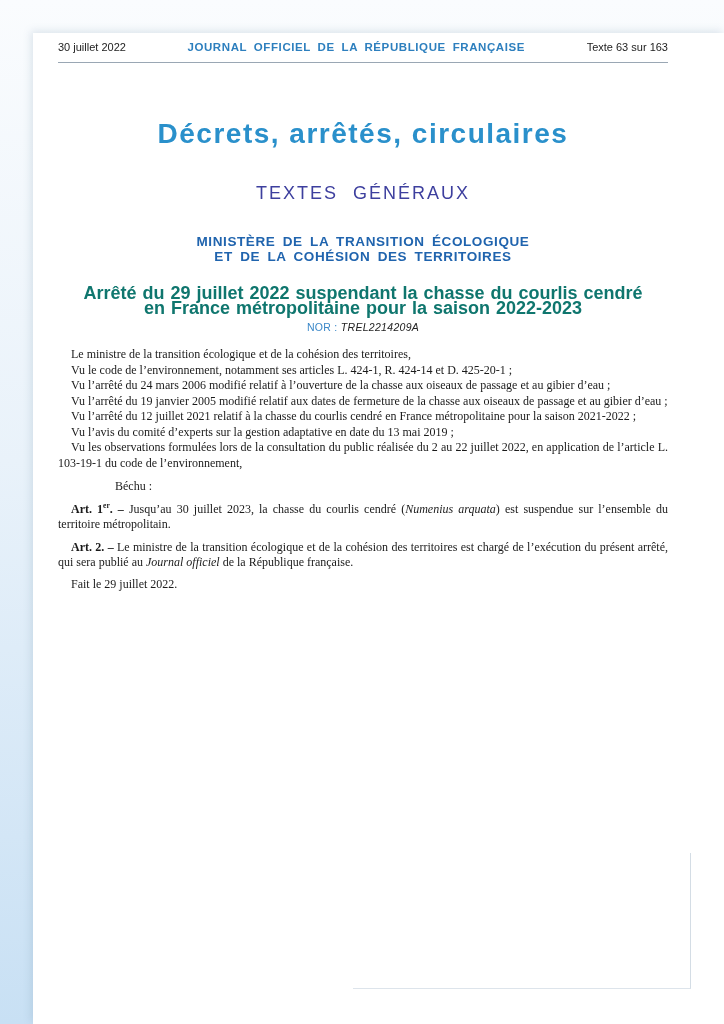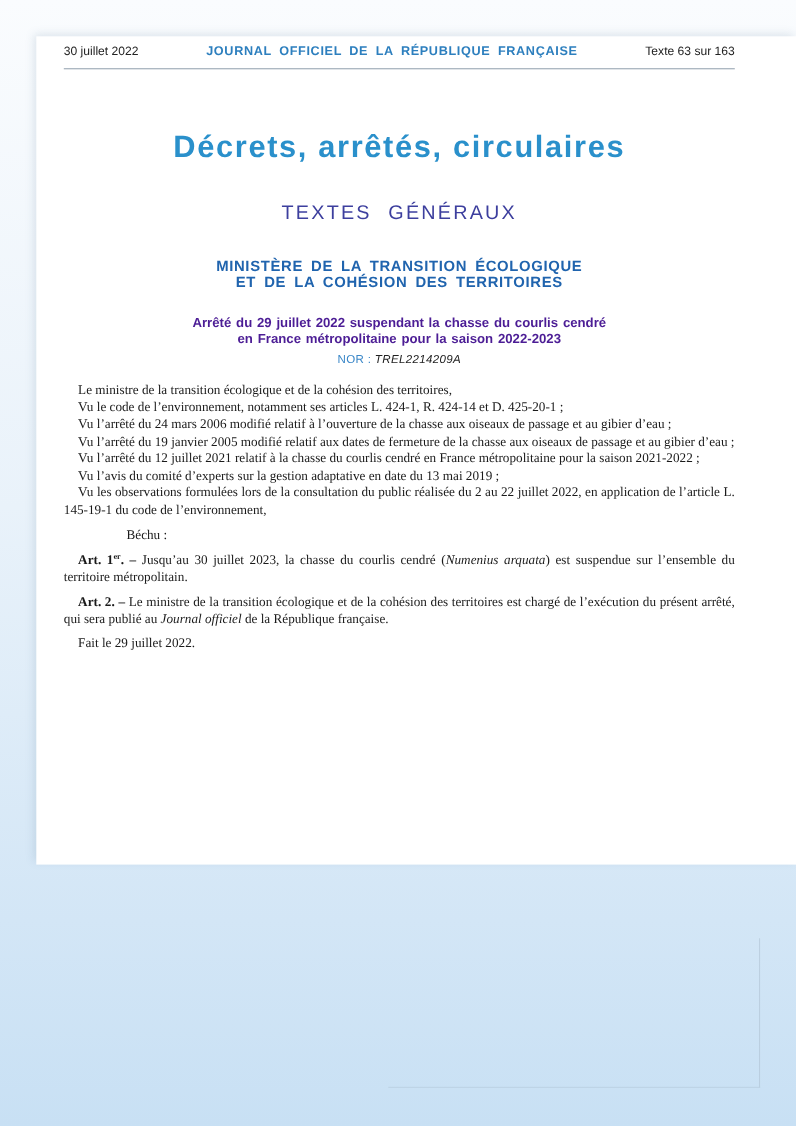--- a/index.html
+++ b/index.html
@@ -6,21 +6,21 @@
   body {
     width: 724px; height: 1024px;
     font-family: "Liberation Sans", sans-serif;
     background: linear-gradient(to bottom, #fafcfe 0%, #e9f2fa 45%, #c8e0f4 100%);
     overflow: hidden;
   }
   .canvas { position: relative; width: 724px; height: 1024px; }
 
   .page {
     position: absolute; left: 33px; top: 33px;
-    width: 691px; height: 753px;
+    width: 691px; height: 991px;
     background: #ffffff;
     box-shadow: -2px -2px 8px rgba(90,120,150,0.18);
   }
 
   
   .header-row {
     position: absolute; left: 25px; top: 8px; width: 610px;
     display: flex; justify-content: space-between; align-items: baseline;
     font-size: 11px; color: #222;
   }
@@ -48,22 +48,22 @@
   }
   .ministry-heading {
     position: absolute; left: 25px; top: 201px; width: 610px; margin: 0;
     text-align: center;
     font-size: 13.5px; font-weight: bold; letter-spacing: 0.6px; word-spacing: 3px;
     color: var(--ministry-blue); line-height: 15px;
   }
   .act-title {
     position: absolute; left: 25px; top: 253px; width: 610px; margin: 0;
     text-align: center;
-    font-size: 12px; font-weight: bold; word-spacing: 1px;
-    color: #4c1d95; line-height: 14.5px;
+    font-size: 18px; font-weight: bold; word-spacing: 1px;
+    color: #0f766e; line-height: 14.5px;
   }
   .nor-line {
     position: absolute; left: 25px; top: 288px; width: 610px; margin: 0;
     text-align: center; font-size: 10.5px; letter-spacing: 0.3px;
   }
   .nor-label { color: var(--nor-blue); }
   .nor-value { color: #222; font-style: italic; }
 
   
   .bodytext {
@@ -128,21 +128,21 @@
     </div>
 
     <div class="bodytext" id="body-paragraphs">
 
     <p class="p-indent"><span>Le ministre de la transition écologique et de la cohésion des territoires,</span></p>
         <p class="p-indent"><span>Vu le code de l’environnement, notamment ses articles L. 424-1, R. 424-14 et D. 425-20-1 ;</span></p>
         <p class="p-indent"><span>Vu l’arrêté du 24 mars 2006 modifié relatif à l’ouverture de la chasse aux oiseaux de passage et au gibier d’eau ;</span></p>
         <p class="p-indent"><span>Vu l’arrêté du 19 janvier 2005 modifié relatif aux dates de fermeture de la chasse aux oiseaux de passage et au gibier d’eau ;</span></p>
         <p class="p-indent"><span>Vu l’arrêté du 12 juillet 2021 relatif à la chasse du courlis cendré en France métropolitaine pour la saison 2021-2022 ;</span></p>
         <p class="p-indent"><span>Vu l’avis du comité d’experts sur la gestion adaptative en date du 13 mai 2019 ;</span></p>
-        <p class="p-indent"><span>Vu les observations formulées lors de la consultation du public réalisée du 2 au 22 juillet 2022, en application de l’article L. 145-19-1 du code de l’environnement,</span></p>
+        <p class="p-indent"><span>Vu les observations formulées lors de la consultation du public réalisée du 2 au 22 juillet 2022, en application de l’article L. 103-19-1 du code de l’environnement,</span></p>
         <p class="p-arrete"><span>Béchu :</span></p>
         <p class="p-indent p-article"><span class="bold">Art. 1</span><sup class="bold-sup">er</sup><span class="bold">. – </span><span>Jusqu’au 30 juillet 2023, la chasse du courlis cendré (</span><span class="italic">Numenius arquata</span><span>) est suspendue sur l’ensemble du territoire métropolitain.</span></p>
         <p class="p-indent p-article"><span class="bold">Art. 2. – </span><span>Le ministre de la transition écologique et de la cohésion des territoires est chargé de l’exécution du présent arrêté, qui sera publié au </span><span class="italic">Journal officiel</span><span> de la République française.</span></p>
         <p class="p-indent p-fait"><span>Fait le 29 juillet 2022.</span></p>
       </div>
 
     <div class="page-edge"></div>
   </div>
 </div>
 

